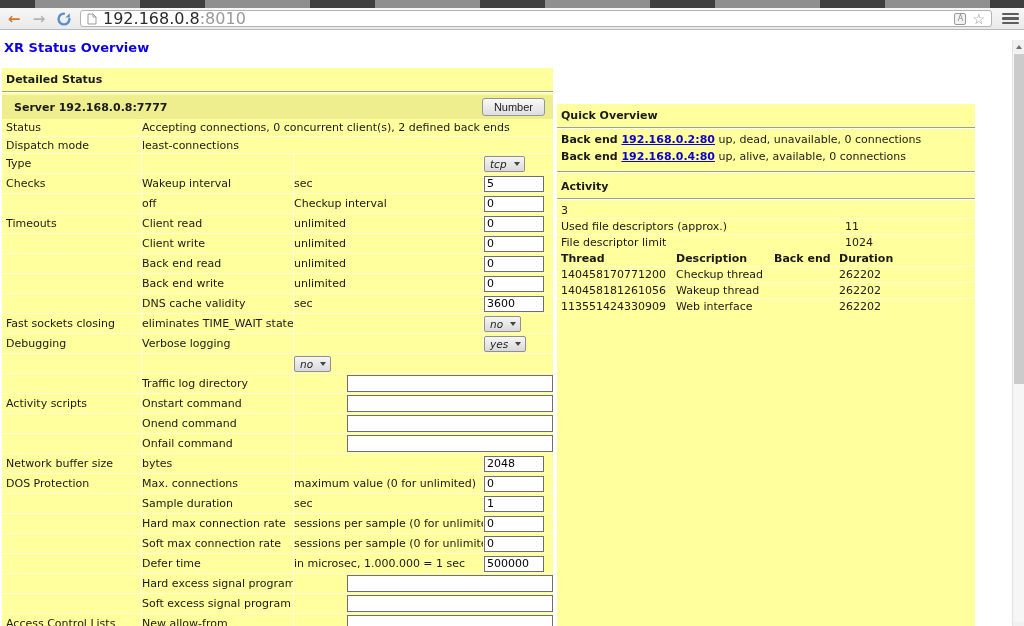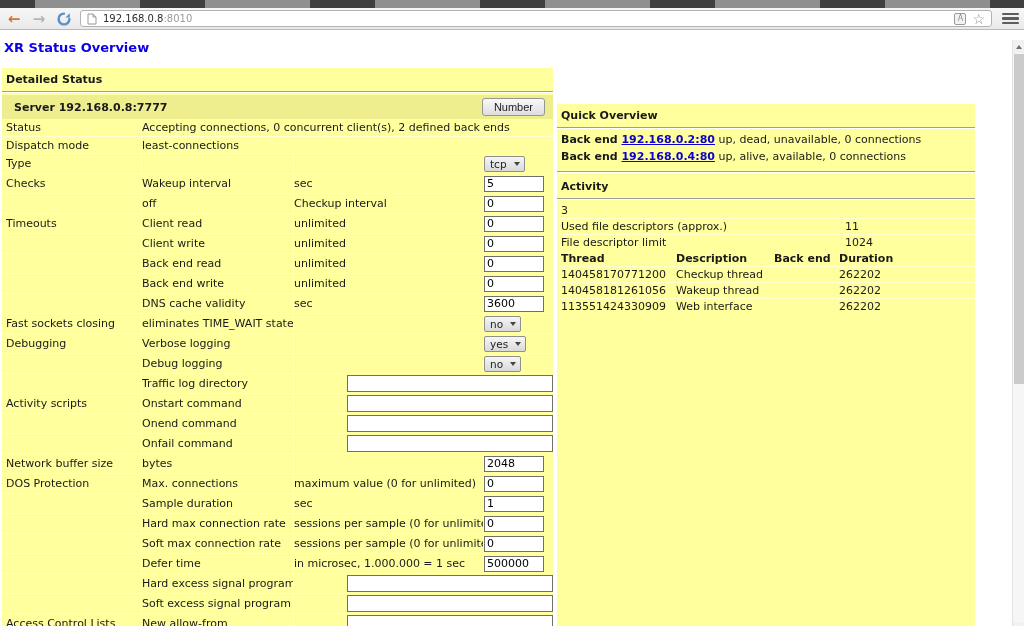--- a/index.html
+++ b/index.html
@@ -11,21 +11,21 @@
     background-image:repeating-linear-gradient(90deg,#3f3f3f 0px,#3f3f3f 65px,rgba(0,0,0,0) 65px,rgba(0,0,0,0) 170px);
     background-position:-30px 0; }
   .toolbar { height:22px; background:linear-gradient(#f7f7f7,#e9e9e9);
     border-bottom:1px solid #b9b9b9; display:flex; align-items:center; padding:0 5px; gap:7px; }
   .navbtn { width:18px; text-align:center; font-size:15px; font-weight:bold; line-height:18px; cursor:default; }
   .back   { color:#d9732a; }
   .fwd    { color:#b3b3b3; }
   .reload { display:flex; align-items:center; justify-content:center; width:18px; height:18px; }
   .omnibox { flex:1; height:17px; background:#fff; border:1px solid #b3b3b3; border-radius:3px;
     display:flex; align-items:center; padding:0 6px; gap:6px; margin-right:3px; }
-  .urltext { font-size:10px; color:#2b2b2b; white-space:nowrap; }
+  .urltext { font-size:16px; color:#2b2b2b; white-space:nowrap; }
   .urltext .port { color:#9a9a9a; }
   .obox-spacer { flex:1; }
   .translate-ic { width:12px; height:12px; border:1px solid #9a9a9a; border-radius:2px;
     font-size:8px; color:#8c8c8c; display:flex; align-items:center; justify-content:center;
     background:#f2f2f2; position:relative; }
   .star { font-size:14px; color:#8e8e8e; line-height:14px; }
   .menubtn { display:flex; flex-direction:column; justify-content:center; gap:2px; width:17px; height:18px; }
   .menubtn i { display:block; height:2.5px; background:#5d5d5d; border-radius:1px; }
 
   
@@ -53,21 +53,21 @@
   .dcell { display:flex; align-items:center; overflow:hidden; white-space:nowrap; }
   .dcell.sep { border-right:1px solid rgba(255,255,255,.65); }
   .wide-cell { justify-content:flex-end; padding-right:0; }
 
   input.num { width:60px; height:16px; border:1px solid #6f6f6f; background:#fff;
     font-family:inherit; font-size:11px; padding:0 2px; }
   input.widetxt { width:206px; height:17px; border:1px solid #6f6f6f; background:#fff;
     font-family:inherit; font-size:11px; padding:0 2px; }
   .selbox { display:inline-flex; align-items:center; gap:7px; height:16px; padding:0 4px 0 5px;
     background:linear-gradient(#f6f6f6,#d9d9d9); border:1px solid #8f8f8f; border-radius:2px;
-    font-size:10.5px; color:#222; }
+    font-size:10.5px; color:#222;font-style:italic; }
   .caret { width:0; height:0; border-left:3.5px solid transparent; border-right:3.5px solid transparent;
     border-top:4px solid #444; }
 
   .be-line { padding:1px 4px; min-height:15px; line-height:15px; white-space:nowrap; }
   .be-line b { font-weight:bold; }
   .be-line a { color:#0b00cc; font-weight:bold; }
 
   .srow { display:grid; grid-template-columns:284px 1fr; min-height:16px; align-items:center; padding:1px 4px; }
   .srow + .srow, .throw + .throw, .srow + .throw { border-top:1px solid #ffffd2; }
   .throw { display:grid; grid-template-columns:115px 98px 65px 1fr; min-height:16px; align-items:center; padding:1px 4px; }
@@ -219,21 +219,20 @@
             <div class="dcell sep"></div>
             <div class="dcell">
               <span class="selbox">
                 <span>yes</span>
                 <span class="caret"></span>
               </span>
             </div>
           </div>
           <div class="drow">
             <div class="dcell sep"></div>
-            <div class="dcell sep">Debug logging</div>
             <div class="dcell sep"></div>
             <div class="dcell">
               <span class="selbox">
                 <span>no</span>
                 <span class="caret"></span>
               </span>
             </div>
           </div>
           <div class="drow wide">
             <div class="dcell sep"></div>

